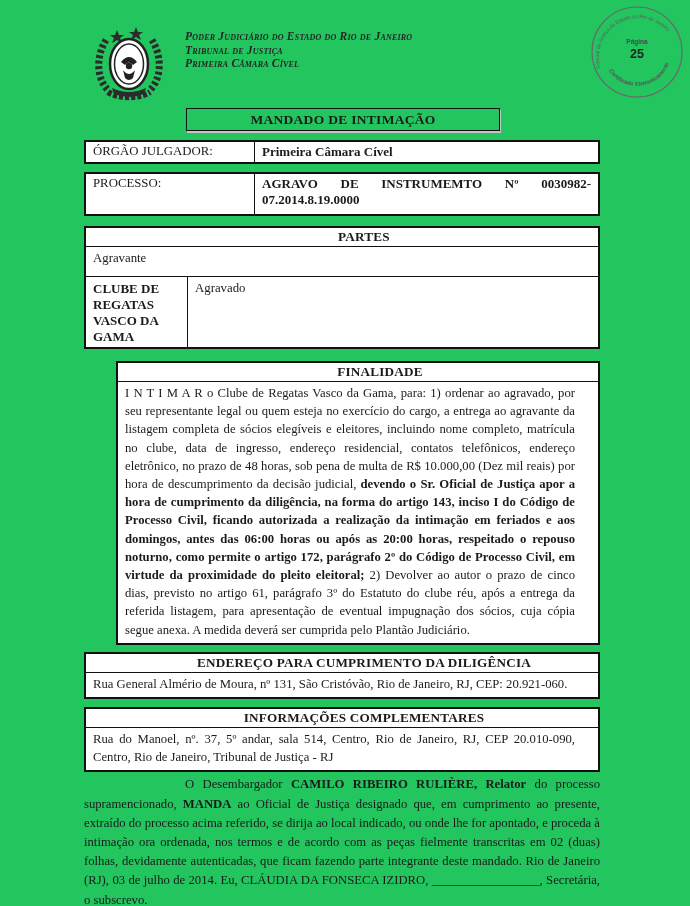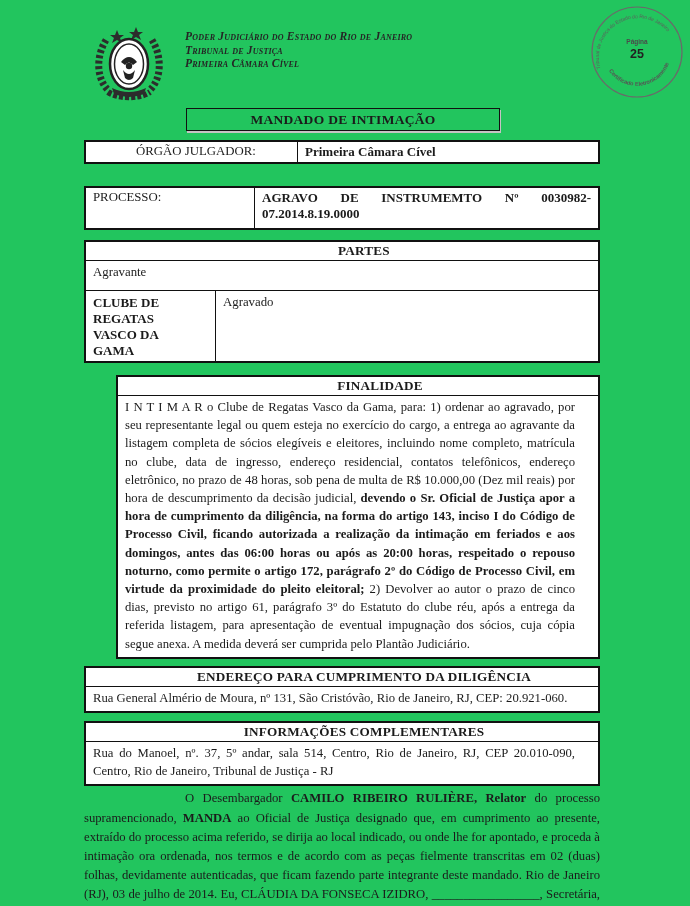--- a/index.html
+++ b/index.html
@@ -33,25 +33,25 @@
   .cell.val { font-weight:bold; font-size:13px; }
   .sec-head {
     text-align:center; font-weight:bold; font-size:13.2px; line-height:18px;
     border-bottom:1.5px solid #111; letter-spacing:.2px;padding-left:44px;
   }
   .body-text {
     padding:2px 23px 4px 7px; font-size:12.7px; line-height:18.2px;
     text-align:justify;
   }
   .jline { text-align:justify; text-align-last:justify; }
-  .orgao { margin-top:9px;padding-left:43px; }
-  .processo { margin-top:22px; }
+  .orgao { margin-top:9px; }
+  .processo { margin-top:8px; }
   .processo .cell { min-height:40px; }
   .partes { margin-top:10px; }
-  .partes .row2 { grid-template-columns:101px 1fr;gap:28px; }
+  .partes .row2 { grid-template-columns:101px 1fr; }
   .partes .row2 + .row2 { border-top:1.5px solid #111; }
   .partes .cell { padding:4px 7px 2px 7px; }
   .partes .r1 { min-height:29px; }
   .partes .r2 { min-height:34px; }
   .finalidade { margin-top:12px;margin-left:32px; }
   .endereco { margin-top:7px; }
   .informacoes { margin-top:8px; }
   .closing {
     margin-top:3px; font-size:12.7px; line-height:19.2px;
     text-align:justify; text-indent:101px;

